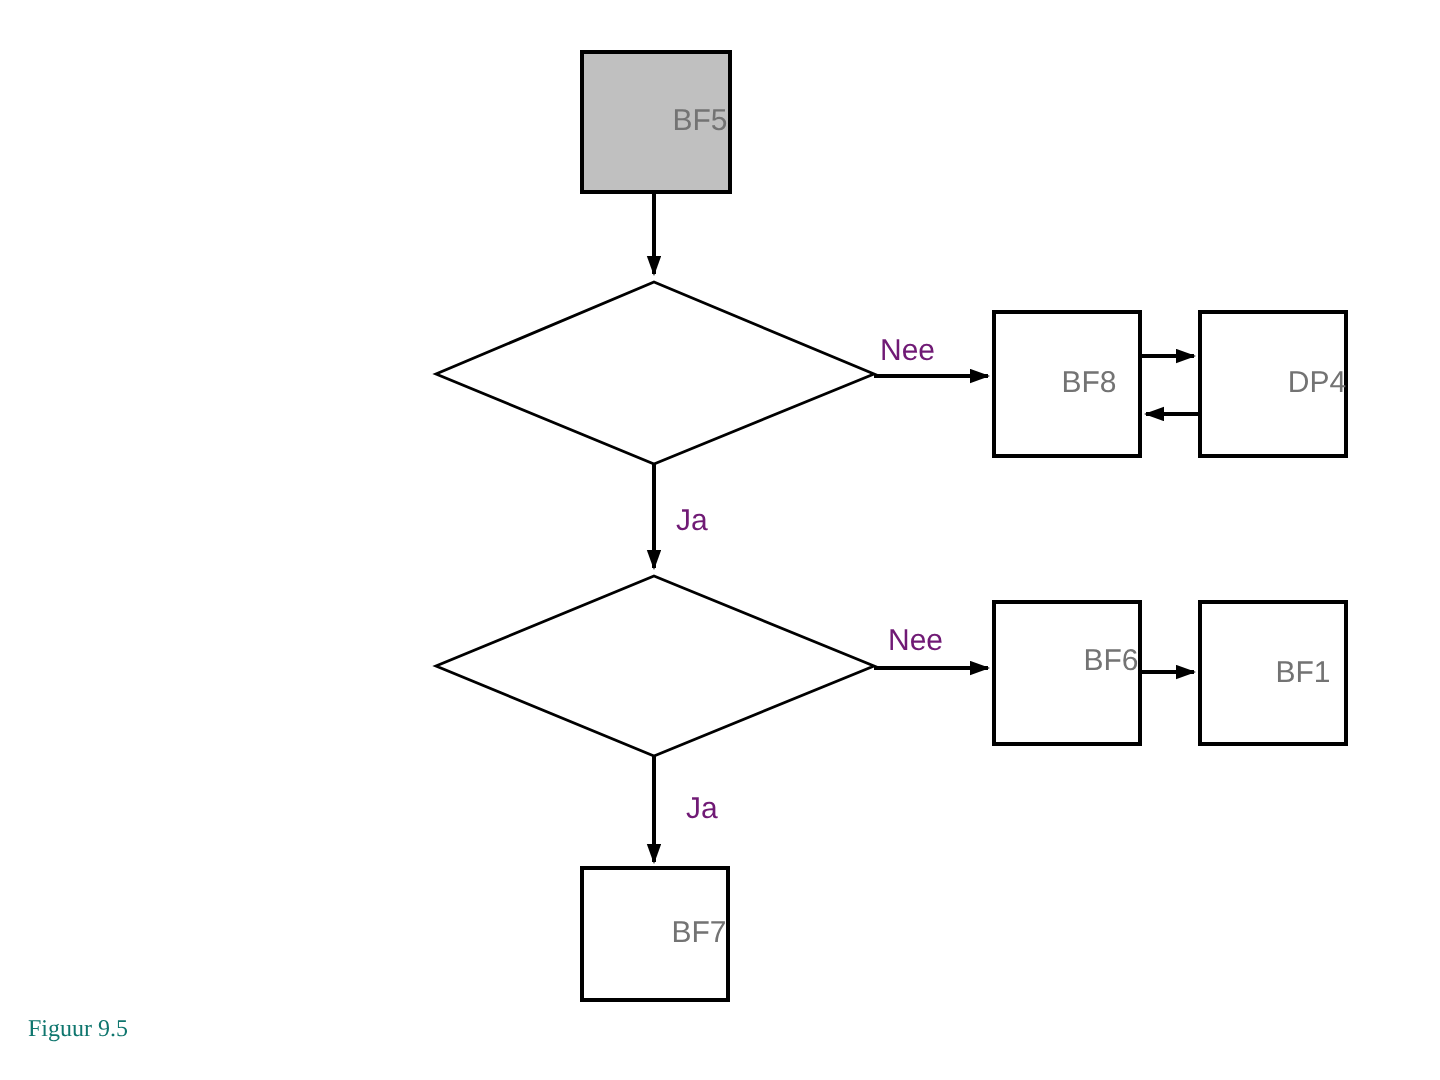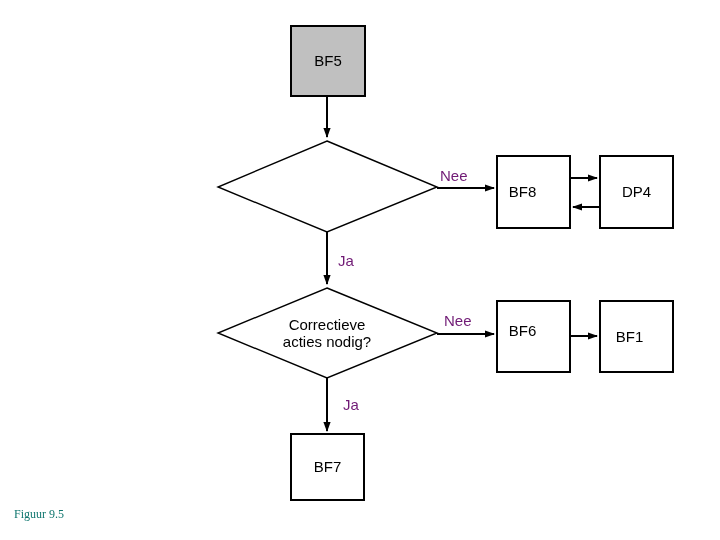--- a/index.html
+++ b/index.html
@@ -23,26 +23,27 @@
     top: 0;
     width: 720px;
     height: 540px;
   }
   .node-label {
     position: absolute;
     display: flex;
     align-items: center;
     justify-content: center;
     text-align: center;
-    color: #000000;
+    color: #737373;
     font-family: "Liberation Sans", sans-serif;
     font-size: 15px;
     line-height: 1.15;
     white-space: pre-line;
     pointer-events: none;
+    margin-left: 22px;
   }
   .edge-label {
     position: absolute;
     color: #701a75;
     font-family: "Liberation Sans", sans-serif;
     font-size: 15px;
     line-height: 1;
     white-space: nowrap;
   }
   .caption {
@@ -101,24 +102,22 @@
     <rect x="291" y="434" width="73" height="66" fill="#ffffff" stroke="#000000" stroke-width="2"></rect>
   </svg>
 
   <div class="node-label" style="left:291px; top:26px; width:74px; height:70px;">BF5</div>
 
 
   <div class="node-label" style="left:497px; top:156px; width:51px; height:72px;">BF8</div>
 
   <div class="node-label" style="left:600px; top:156px; width:73px; height:72px;">DP4</div>
 
-  <div class="node-label" style="left:237px; top:305px; width:180px; height:56px;">Correctieve
-acties nodig?</div>
 
-  <div class="node-label" style="left:486px; top:301px; width:73px; height:59px;">BF6</div>
+  <div class="node-label" style="left:497px; top:301px; width:73px; height:59px;">BF6</div>
 
   <div class="node-label" style="left:600px; top:301px; width:59px; height:71px;">BF1</div>
 
   <div class="node-label" style="left:291px; top:434px; width:73px; height:66px;">BF7</div>
 
   <div class="edge-label" style="left:440px; top:168px;">Nee</div>
 
   <div class="edge-label" style="left:338px; top:253px;">Ja</div>
 
   <div class="edge-label" style="left:444px; top:313px;">Nee</div>

